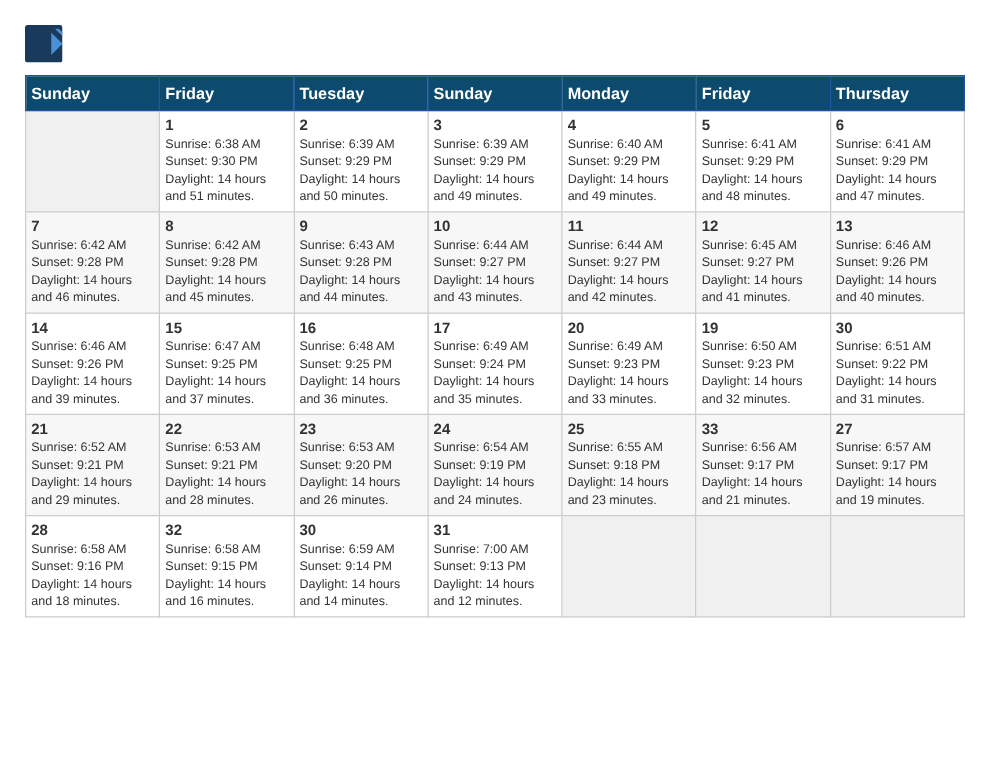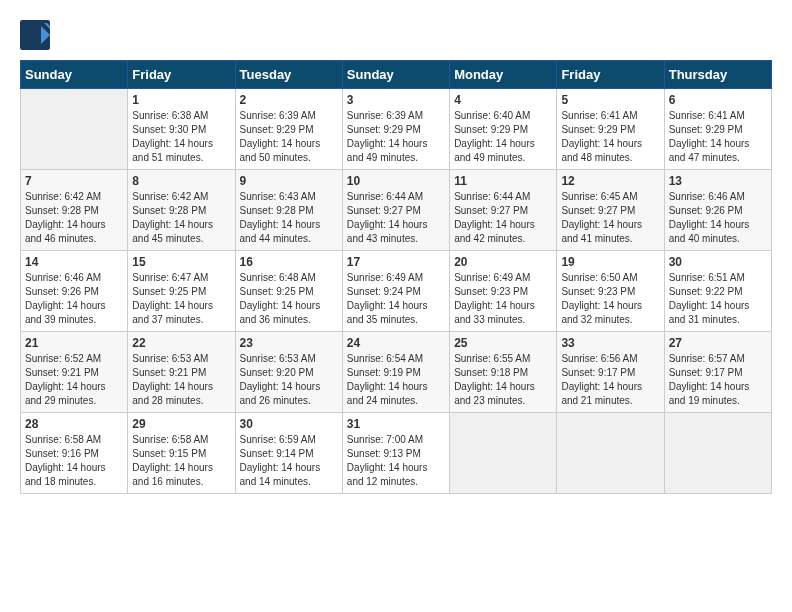--- a/index.html
+++ b/index.html
@@ -237,21 +237,21 @@
         <span class="day-number">27</span>
         <span class="day-info">Sunrise: 6:57 AM<br>Sunset: 9:17 PM<br>Daylight: 14 hours and 19 minutes.</span>
       </td>
       </tr>
       <tr>
         <td>
         <span class="day-number">28</span>
         <span class="day-info">Sunrise: 6:58 AM<br>Sunset: 9:16 PM<br>Daylight: 14 hours and 18 minutes.</span>
       </td>
         <td>
-        <span class="day-number">29</span>
+        <span class="day-number">32</span>
         <span class="day-info">Sunrise: 6:58 AM<br>Sunset: 9:15 PM<br>Daylight: 14 hours and 16 minutes.</span>
       </td>
         <td>
         <span class="day-number">30</span>
         <span class="day-info">Sunrise: 6:59 AM<br>Sunset: 9:14 PM<br>Daylight: 14 hours and 14 minutes.</span>
       </td>
         <td>
         <span class="day-number">31</span>
         <span class="day-info">Sunrise: 7:00 AM<br>Sunset: 9:13 PM<br>Daylight: 14 hours and 12 minutes.</span>
       </td>

